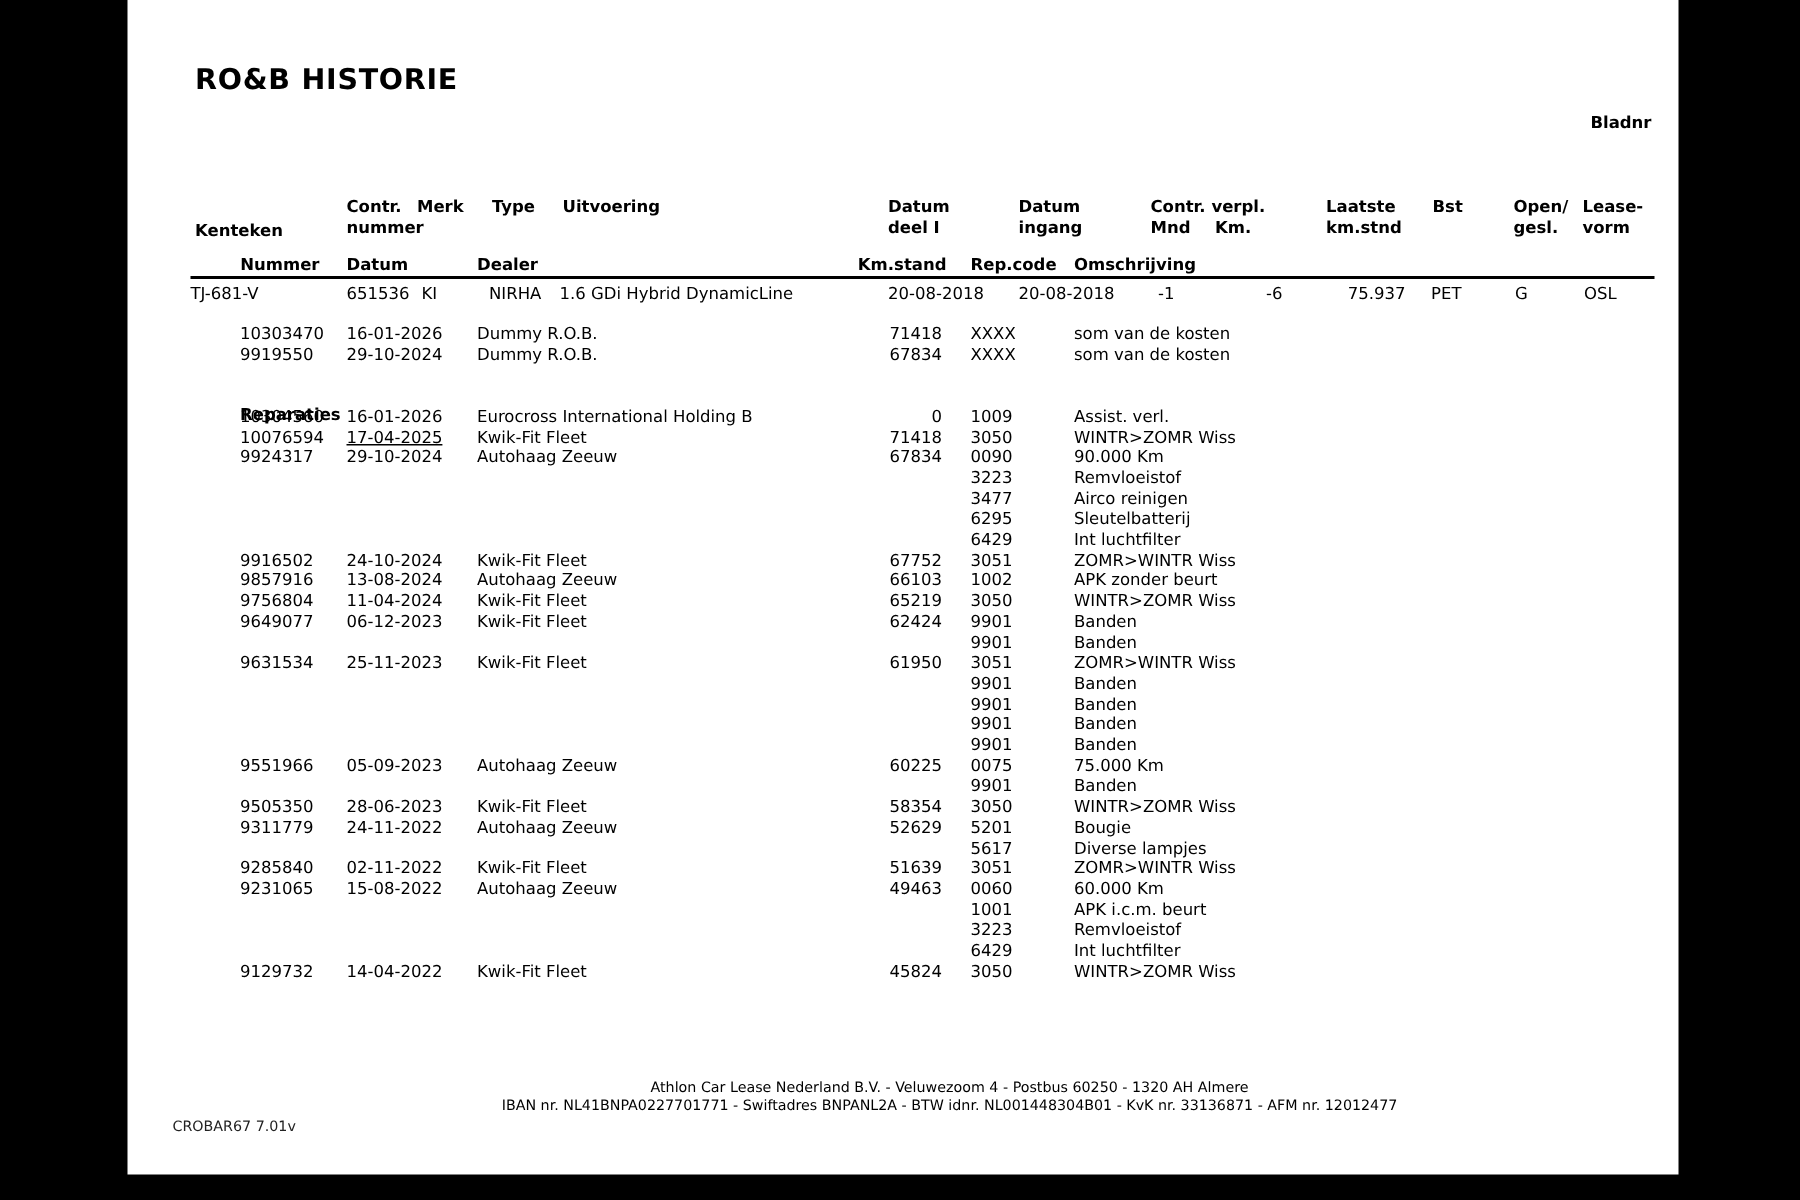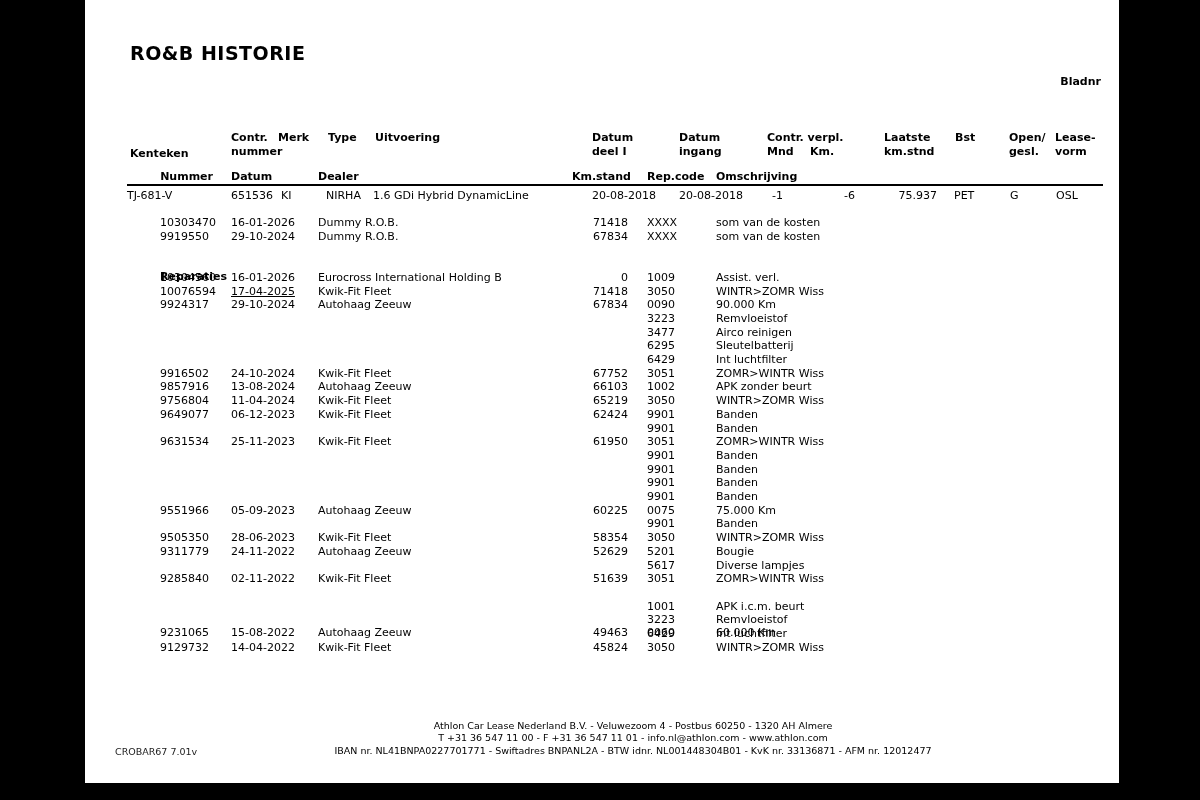--- a/index.html
+++ b/index.html
@@ -242,21 +242,21 @@
         <span class="cell" style="left: 631px;">Diverse lampjes</span>
       </div>
       <div class="trow" style="top: 572.2px;">
         <span class="cell" style="left: 75px;">9285840</span>
         <span class="cell" style="left: 146px;">02-11-2022</span>
         <span class="cell" style="left: 233px;">Kwik-Fit Fleet</span>
         <span class="cell" style="left: 440px; width: 103px; text-align: right;">51639</span>
         <span class="cell" style="left: 562px;">3051</span>
         <span class="cell" style="left: 631px;">ZOMR&gt;WINTR Wiss</span>
       </div>
-      <div class="trow" style="top: 585.9px; margin-top: 40px;">
+      <div class="trow" style="top: 585.9px;">
         <span class="cell" style="left: 75px;">9231065</span>
         <span class="cell" style="left: 146px;">15-08-2022</span>
         <span class="cell" style="left: 233px;">Autohaag Zeeuw</span>
         <span class="cell" style="left: 440px; width: 103px; text-align: right;">49463</span>
         <span class="cell" style="left: 562px;">0060</span>
         <span class="cell" style="left: 631px;">60.000 Km</span>
       </div>
       <div class="trow" style="top: 599.6px;">
         <span class="cell" style="left: 562px;">1001</span>
         <span class="cell" style="left: 631px;">APK i.c.m. beurt</span>
@@ -274,18 +274,17 @@
         <span class="cell" style="left: 146px;">14-04-2022</span>
         <span class="cell" style="left: 233px;">Kwik-Fit Fleet</span>
         <span class="cell" style="left: 440px; width: 103px; text-align: right;">45824</span>
         <span class="cell" style="left: 562px;">3050</span>
         <span class="cell" style="left: 631px;">WINTR&gt;ZOMR Wiss</span>
       </div>
     </div>
 
   <div class="footer">
     <div>Athlon Car Lease Nederland B.V. - Veluwezoom 4 - Postbus 60250 - 1320 AH  Almere</div>
-    <div>T +31 36 547 11 00 - F +31 36 547 11 01 - info.nl@athlon.com - www.athlon.com</div>
     <div>IBAN nr. NL41BNPA0227701771 - Swiftadres BNPANL2A - BTW idnr. NL001448304B01 - KvK nr. 33136871 - AFM nr. 12012477</div>
   </div>
   <div class="version">CROBAR67 7.01v</div>
 
 </div>
 
 </body></html>

